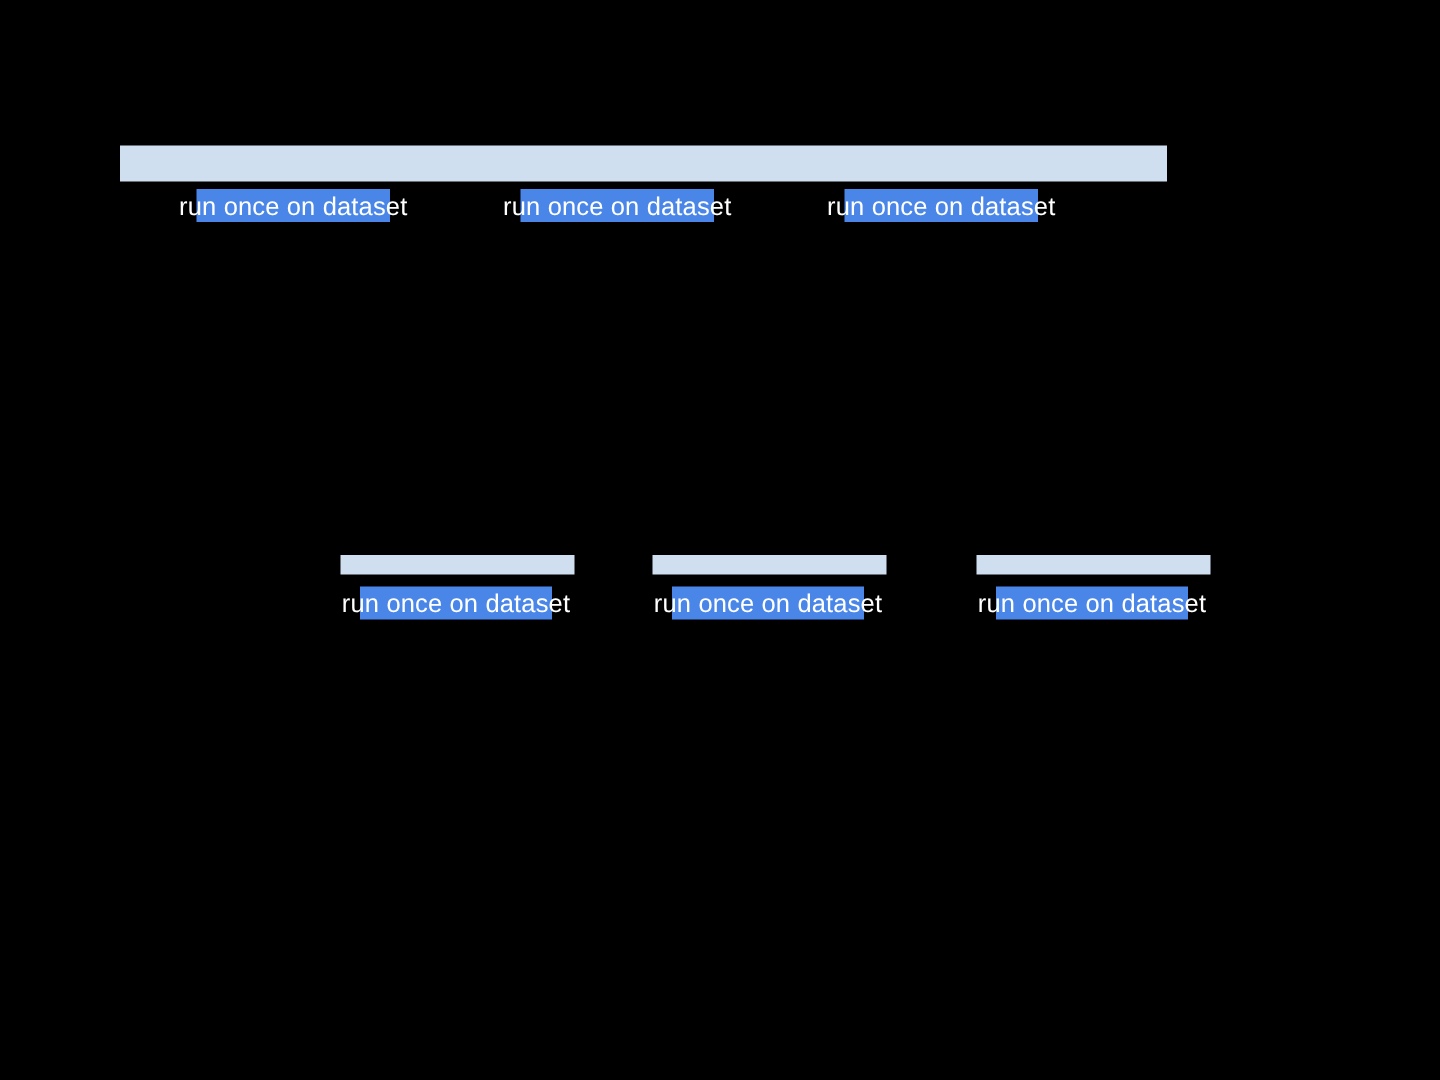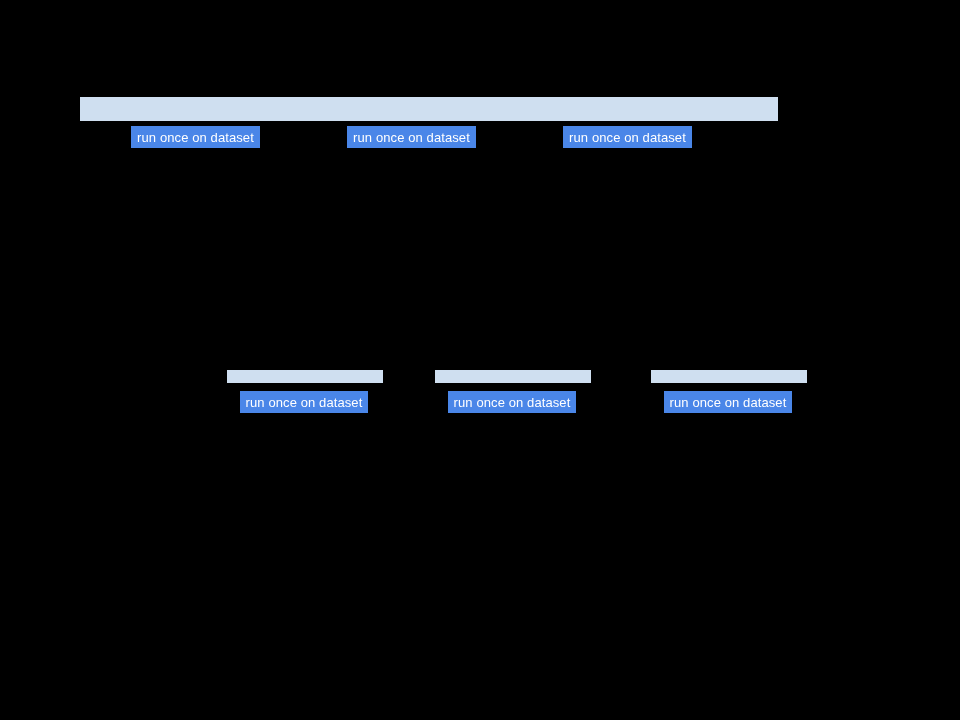--- a/index.html
+++ b/index.html
@@ -38,21 +38,21 @@
   .run-button {
     position: absolute;
     background: #4a86e8;
     color: #ffffff;
     border: 0;
     box-sizing: border-box;
     display: flex;
     align-items: center;
     justify-content: center;
     font-family: "Liberation Sans", sans-serif;
-    font-size: 13px;
+    font-size: 17px;
     line-height: 1;
     letter-spacing: 0.1px;
     white-space: nowrap;
     cursor: pointer;
     padding: 0;
     text-align: left;
     user-select: none;
   }
 
   

